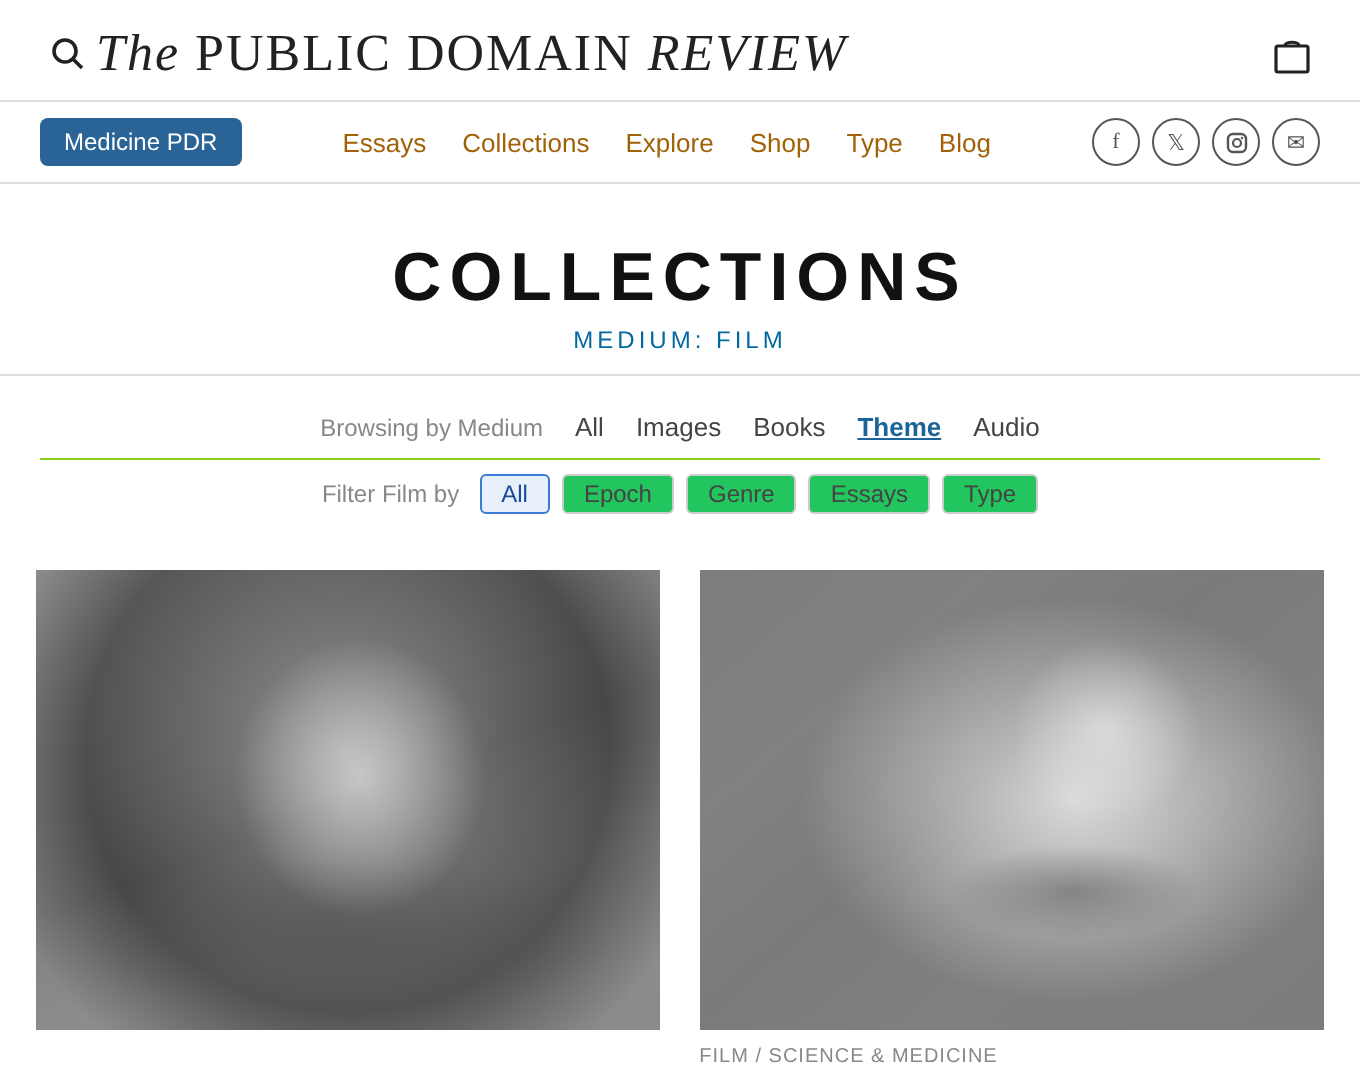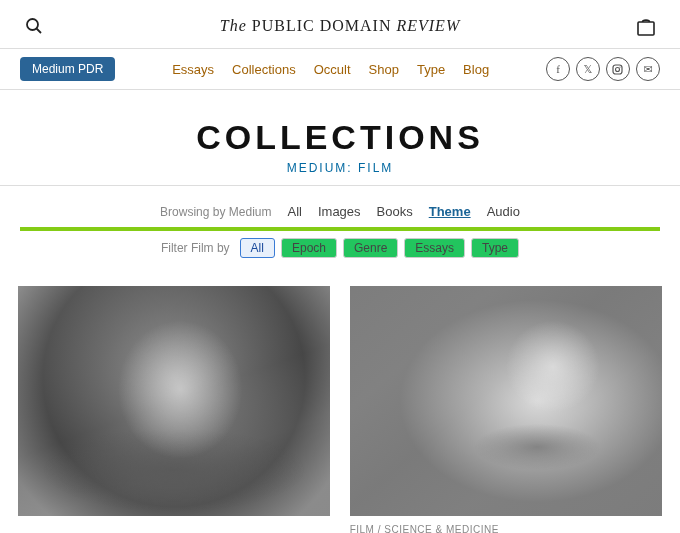--- a/index.html
+++ b/index.html
@@ -14,23 +14,23 @@
 
     
     .header {
       display: flex;
       align-items: center;
       justify-content: space-between;
       padding: 12px 20px 8px 20px;
       border-bottom: 1px solid #ddd;
     }
     .header-logo {
-      font-size: 16px;
+      font-size: 26px;
       letter-spacing: 1px;
-      text-align: center;
+      text-align: left;
       flex: 1;
       font-style: normal;
     }
     .header-logo em {
       font-style: italic;
       font-family: Georgia, serif;
     }
     .header-logo .review {
       font-style: italic;
     }
@@ -119,21 +119,21 @@
     }
     .medium-filter {
       display: flex;
       align-items: center;
       justify-content: center;
       gap: 16px;
       padding: 8px 0;
       font-family: Arial, sans-serif;
       font-size: 13px;
       color: #444;
-      border-bottom: 4px solid #84cc16;
+      border-bottom: 1px solid #84cc16;
     }
     .medium-filter span { cursor: pointer; }
     .medium-label {
       color: #888;
       font-size: 12px;
     }
     .medium-filter .active {
       color: #1a6496;
       text-decoration: underline;
       font-weight: 600;
@@ -259,26 +259,26 @@
 
   <div class="icon-btn">
     <svg width="18" height="20" viewBox="0 0 18 20" fill="none">
       <rect x="1" y="6" width="16" height="13" rx="1" stroke="#222" stroke-width="1.6"></rect>
       <path d="M5.5 6 C5.5 3.5 12.5 3.5 12.5 6" stroke="#222" stroke-width="1.6" fill="none"></path>
     </svg>
   </div>
 </div>
 
 <div class="nav-bar">
-  <button class="support-btn">Medium PDR</button>
+  <button class="support-btn">Medicine PDR</button>
 
   <div class="nav-links">
     <span>Essays</span>
     <span>Collections</span>
-    <span>Occult</span>
+    <span>Explore</span>
     <span>Shop</span>
     <span>Type</span>
     <span>Blog</span>
   </div>
 
   <div class="social-icons">
     <div class="social-icon">f</div>
     <div class="social-icon">𝕏</div>
     <div class="social-icon">
       <svg width="11" height="11" viewBox="0 0 11 11" fill="none">

